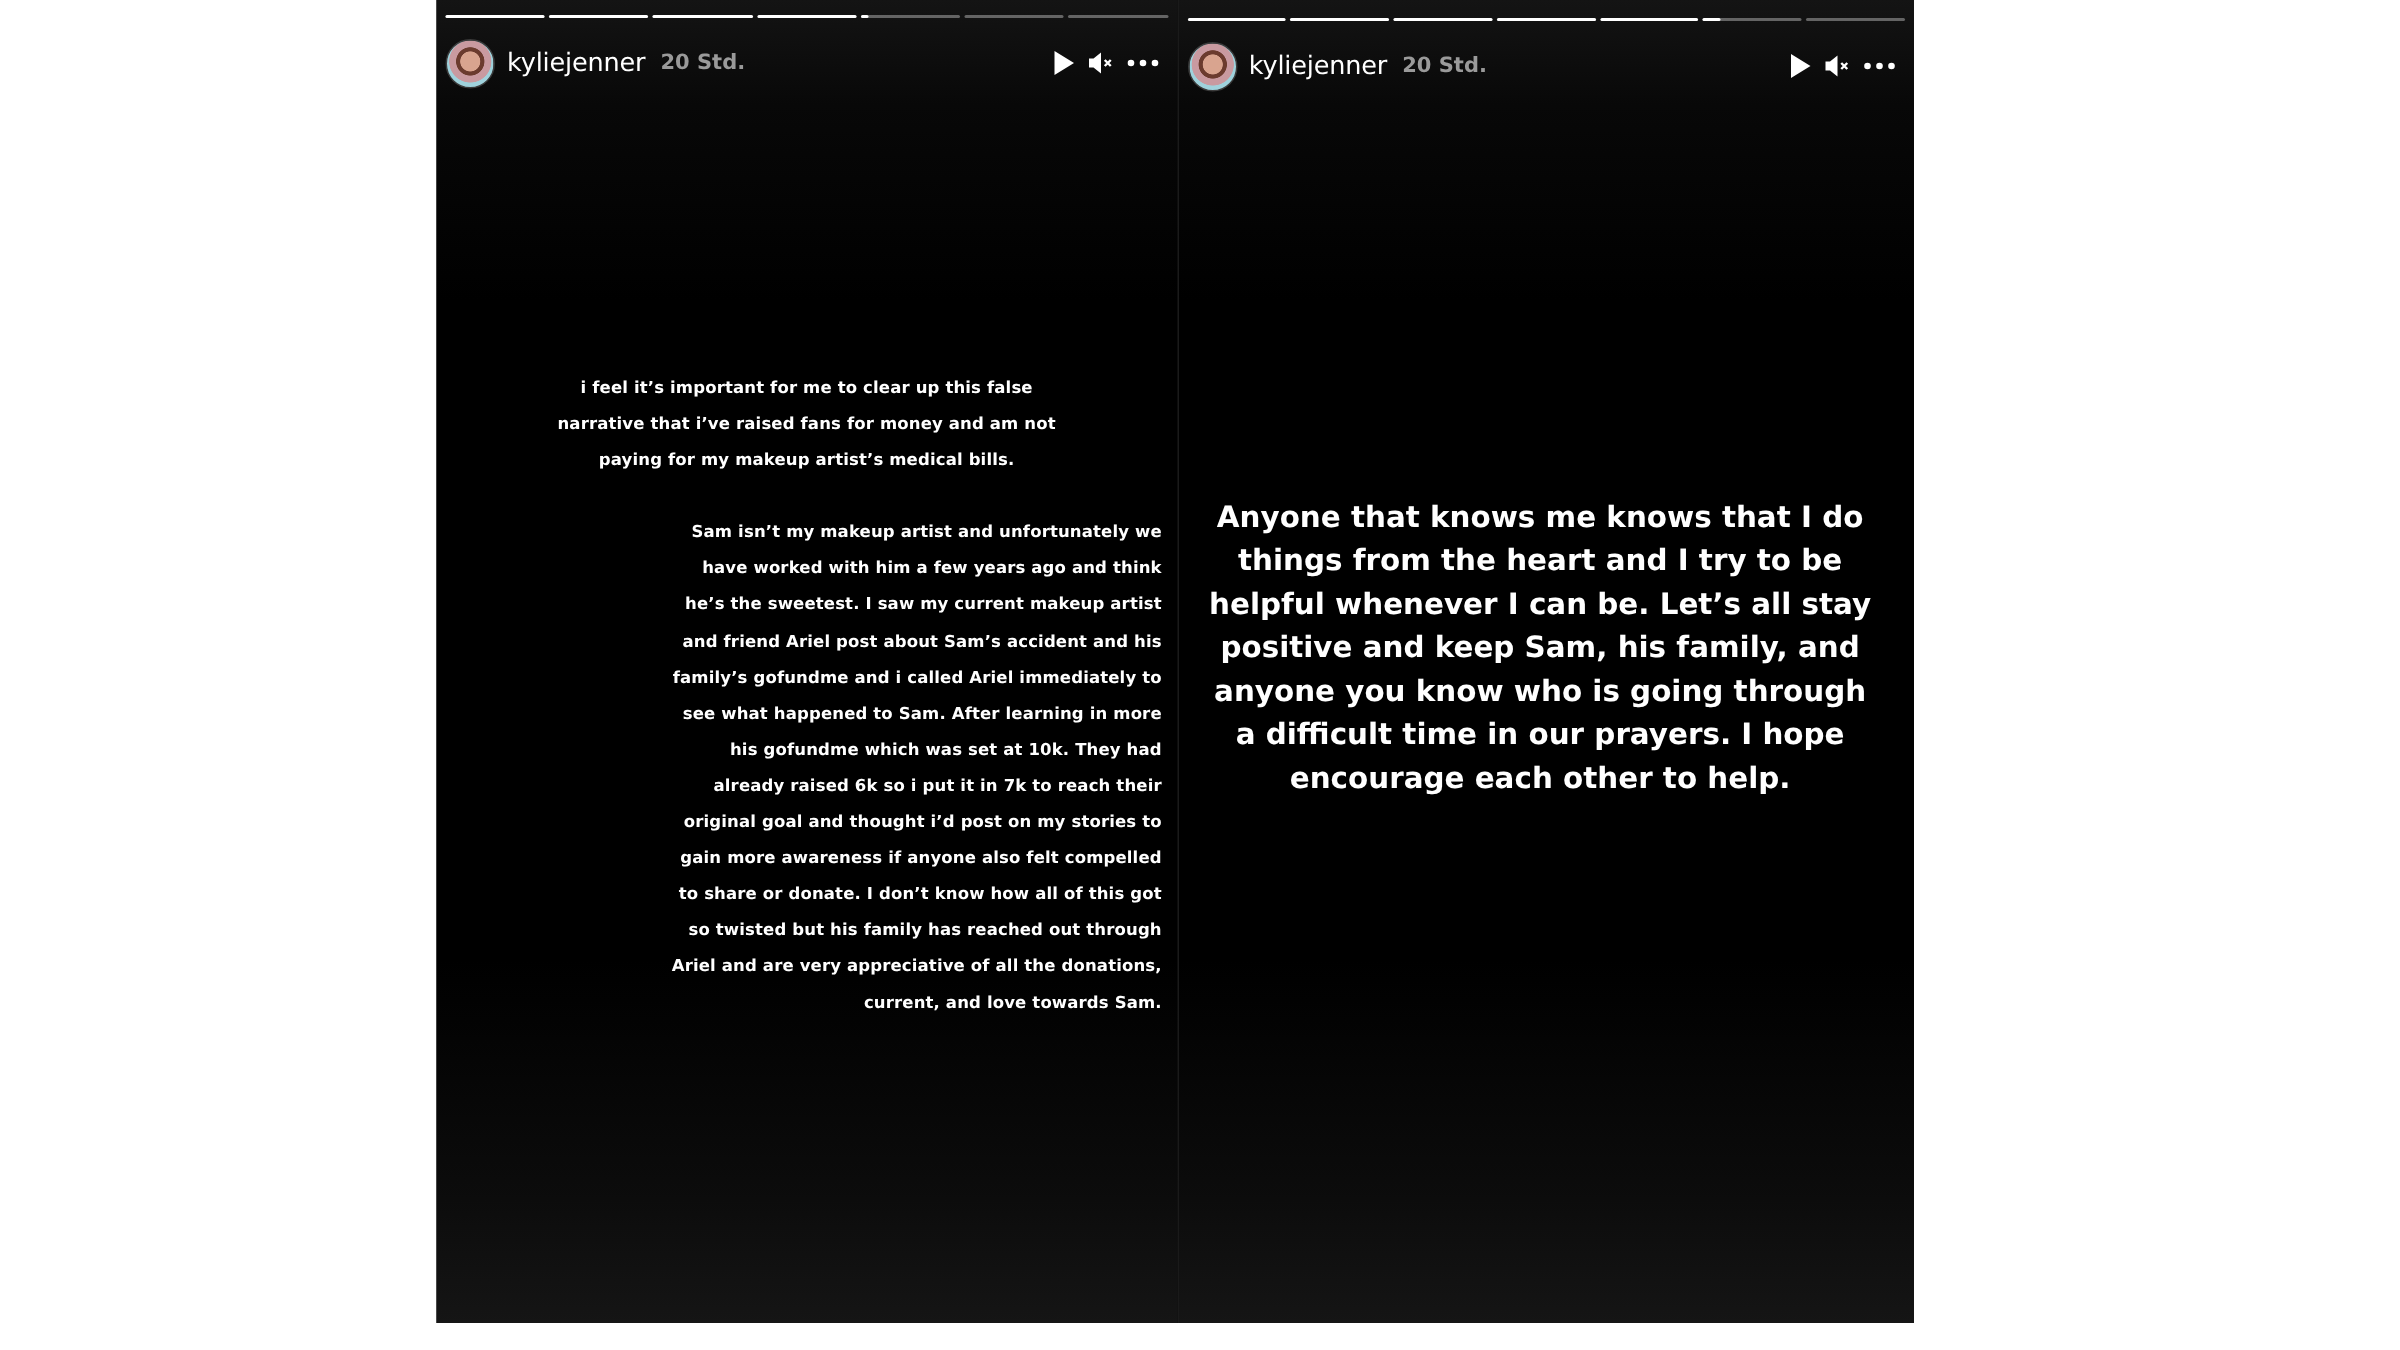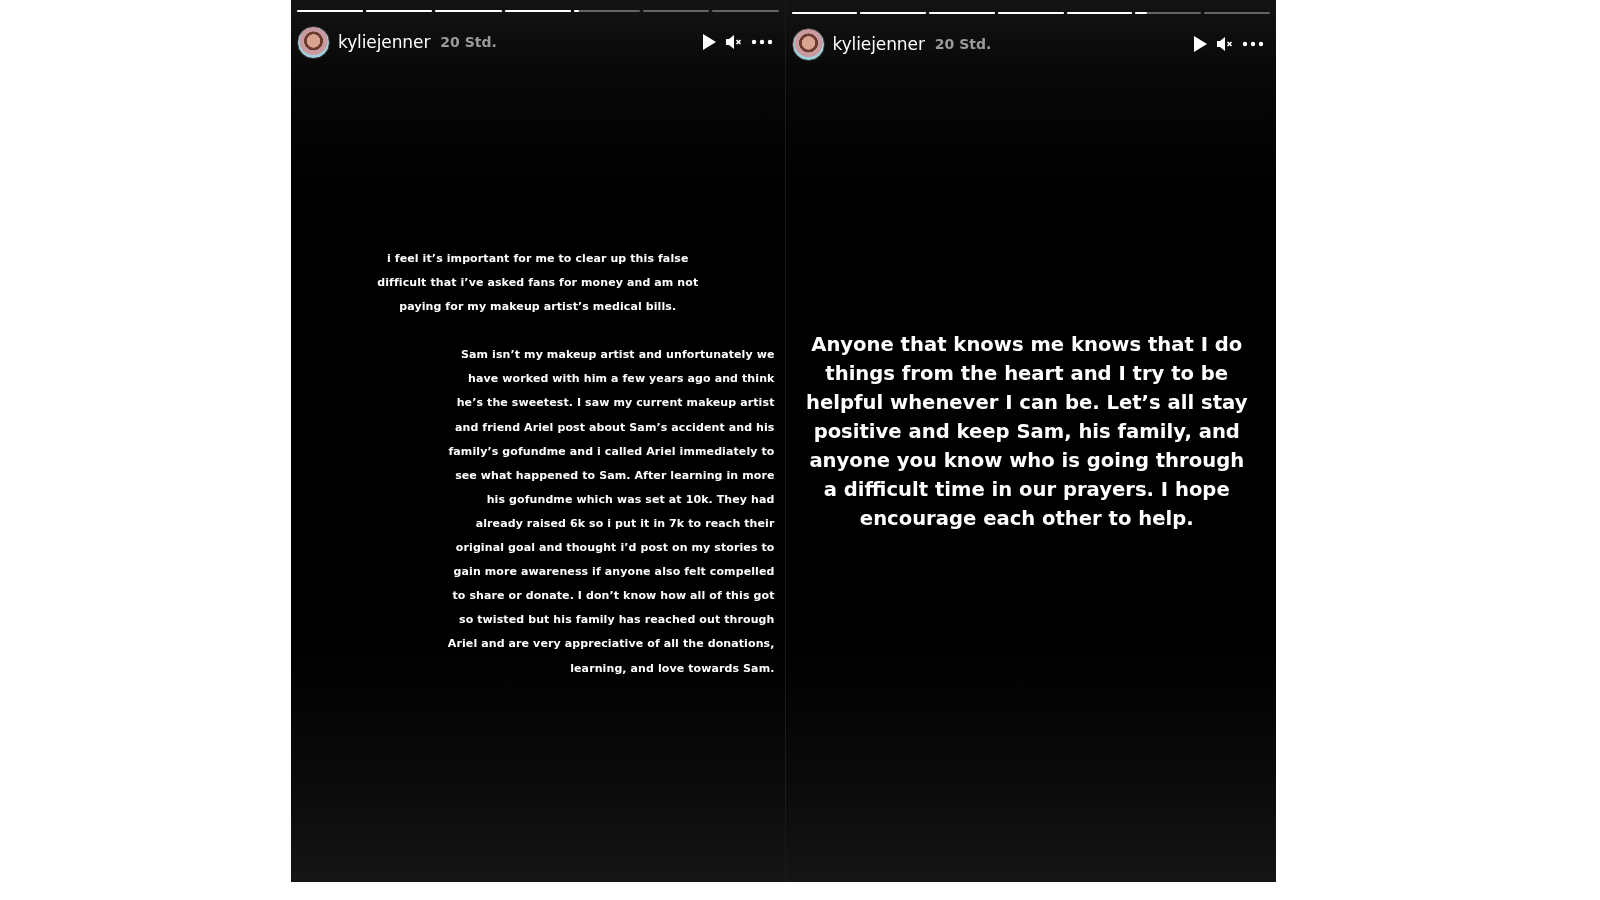--- a/index.html
+++ b/index.html
@@ -103,38 +103,38 @@
               <circle cx="3" cy="3" r="2.2" fill="#fff"></circle>
               <circle cx="11" cy="3" r="2.2" fill="#fff"></circle>
               <circle cx="19" cy="3" r="2.2" fill="#fff"></circle>
             </svg>
         </span>
       </div>
     </div>
     <div class="story-text">
       <p>
           <span class="line">i feel it’s important for me to clear up this false</span>
-          <span class="line">difficult that i’ve asked fans for money and am not</span>
+          <span class="line">narrative that i’ve raised fans for money and am not</span>
           <span class="line">paying for my makeup artist’s medical bills.</span>
         </p>
       <p>
           <span class="line">Sam isn’t my makeup artist and unfortunately we</span>
           <span class="line">have worked with him a few years ago and think</span>
           <span class="line">he’s the sweetest. I saw my current makeup artist</span>
           <span class="line">and friend Ariel post about Sam’s accident and his</span>
           <span class="line">family’s gofundme and i called Ariel immediately to</span>
           <span class="line">see what happened to Sam. After learning in more</span>
           <span class="line">his gofundme which was set at 10k. They had</span>
           <span class="line">already raised 6k so i put it in 7k to reach their</span>
           <span class="line">original goal and thought i’d post on my stories to</span>
           <span class="line">gain more awareness if anyone also felt compelled</span>
           <span class="line">to share or donate. I don’t know how all of this got</span>
           <span class="line">so twisted but his family has reached out through</span>
           <span class="line">Ariel and are very appreciative of all the donations,</span>
-          <span class="line">learning, and love towards Sam.</span>
+          <span class="line">current, and love towards Sam.</span>
         </p>
     </div>
   </div>
 
   <div class="story right">
     <div class="progress">
         <div class="seg">
           <div class="fill" style="width: 100%;"></div>
         </div>
         <div class="seg">

